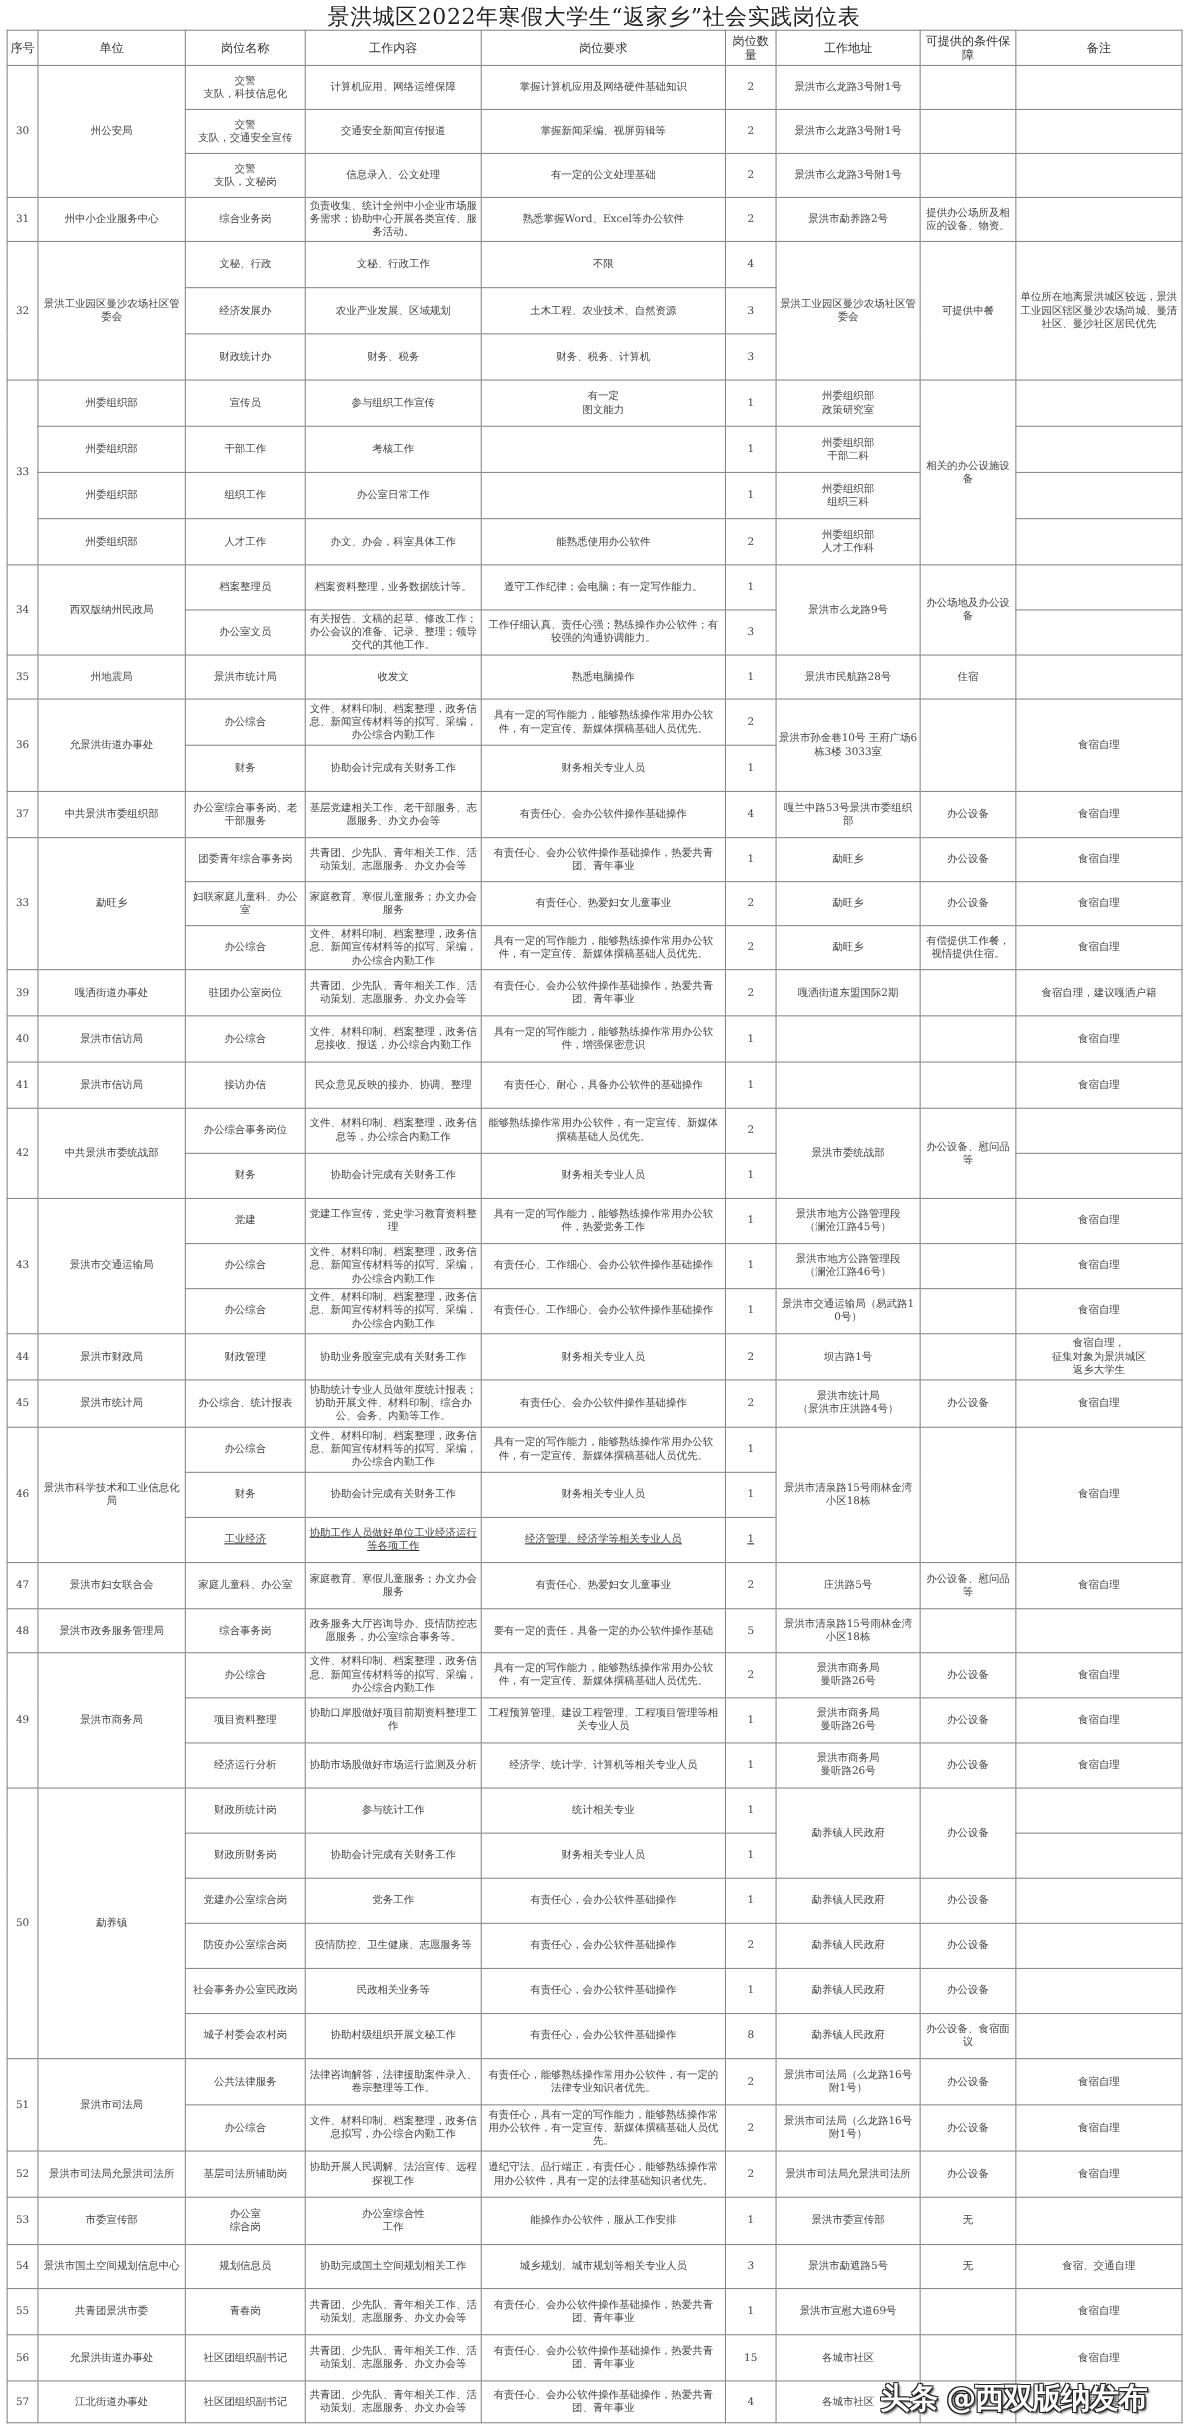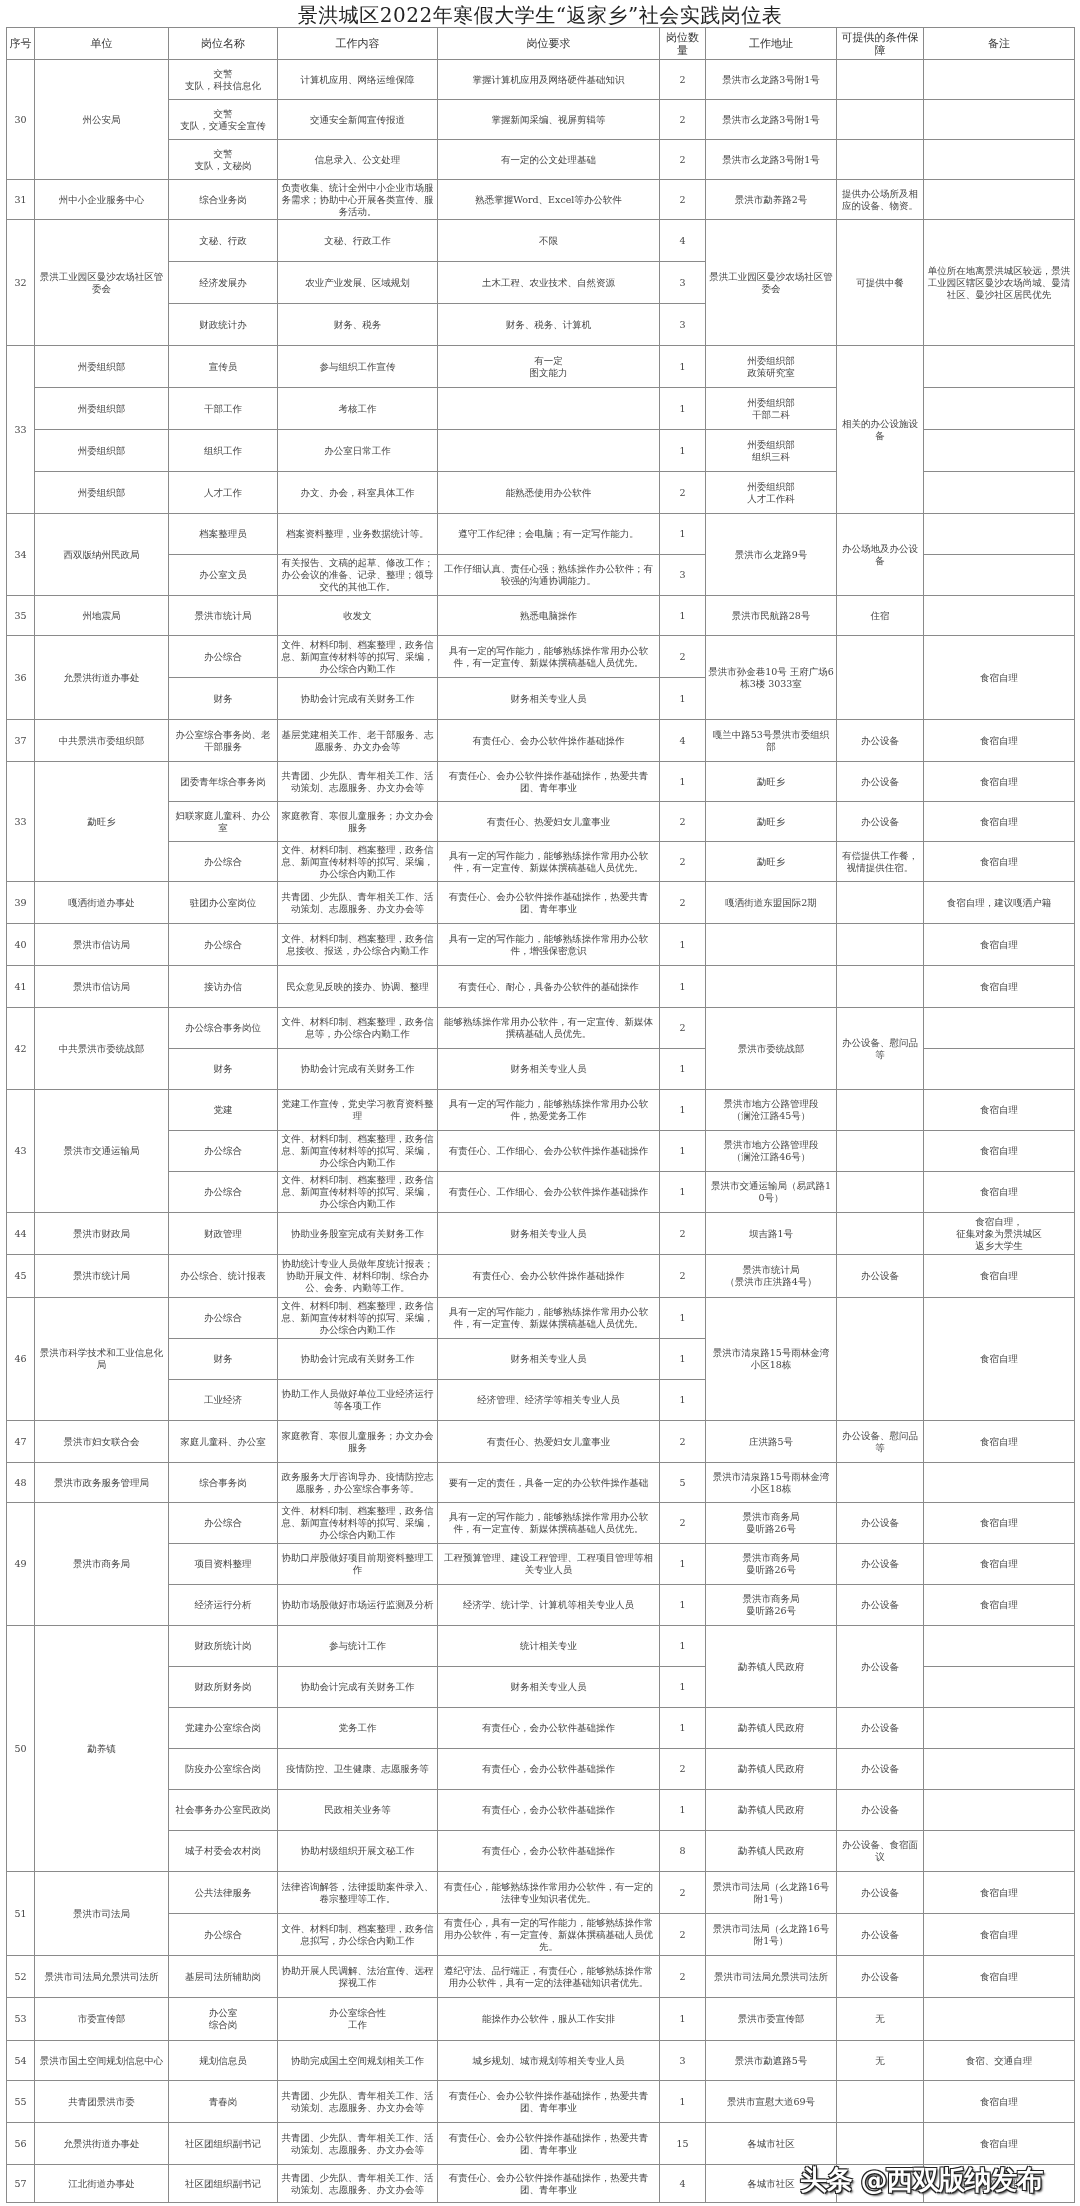--- a/index.html
+++ b/index.html
@@ -340,21 +340,21 @@
         <td rowspan="3">景洪市清泉路15号雨林金湾小区18栋</td>
         <td rowspan="3"></td>
         <td rowspan="3">食宿自理</td>
       </tr>
       <tr style="height: 41px;">
         <td>财务</td>
         <td>协助会计完成有关财务工作</td>
         <td>财务相关专业人员</td>
         <td>1</td>
       </tr>
-      <tr style="height: 41px;">
+      <tr style="height: 41px; text-decoration: underline;">
         <td>工业经济</td>
         <td>协助工作人员做好单位工业经济运行等各项工作</td>
         <td>经济管理、经济学等相关专业人员</td>
         <td>1</td>
       </tr>
       <tr style="height: 42px;">
         <td>47</td>
         <td>景洪市妇女联合会</td>
         <td>家庭儿童科、办公室</td>
         <td>家庭教育、寒假儿童服务；办文办会服务</td>

